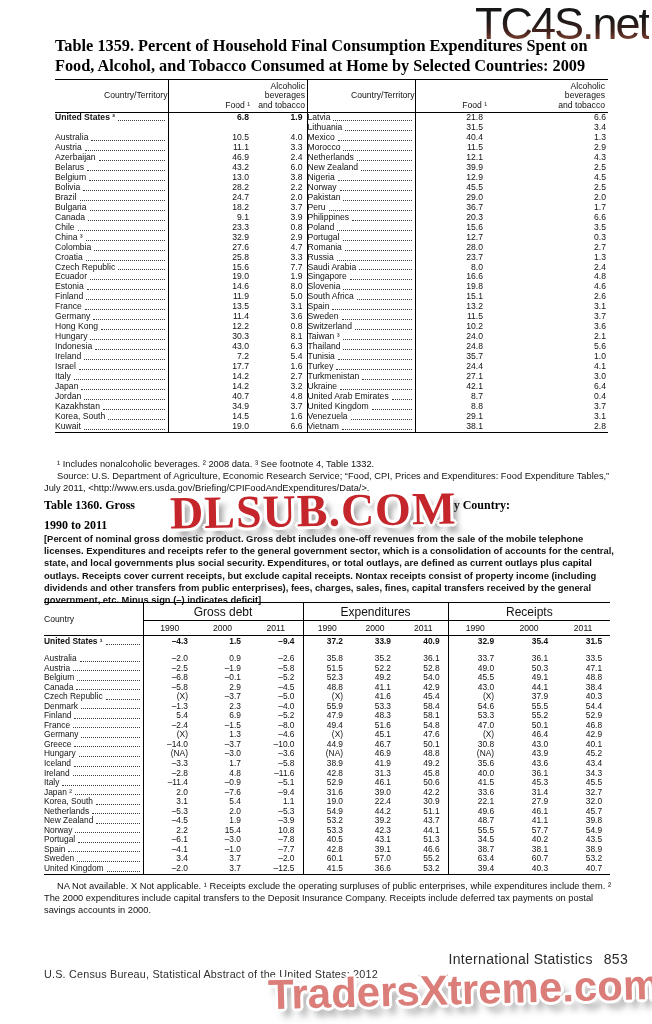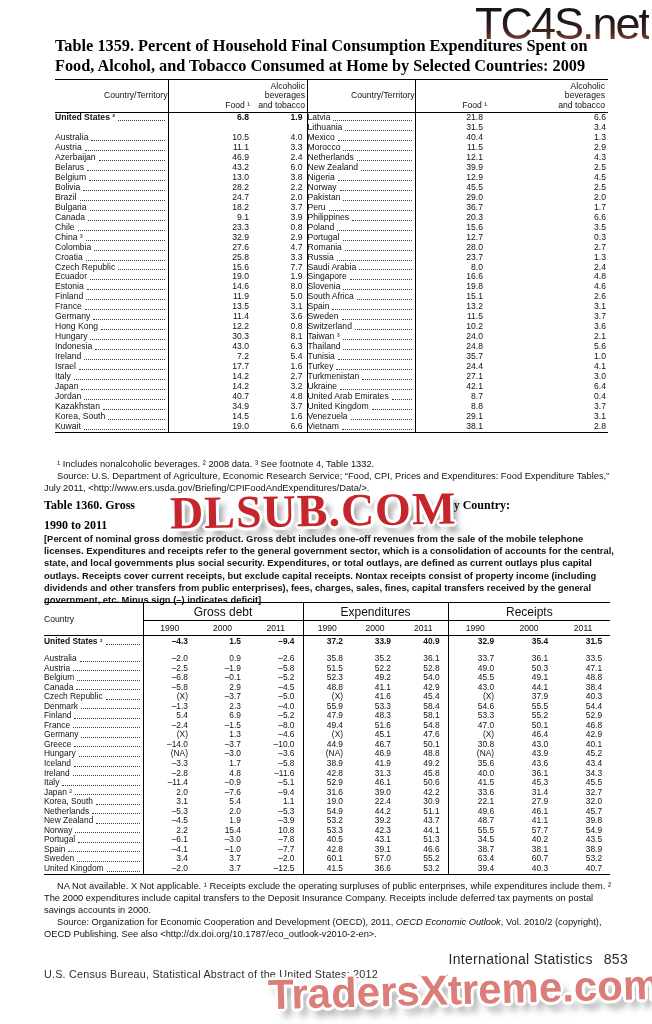--- a/index.html
+++ b/index.html
@@ -1160,21 +1160,20 @@
           <td class="num gdiv">53.2</td>
           <td class="num">39.4</td>
           <td class="num">40.3</td>
           <td class="num">40.7</td>
         </tr>
       </tbody>
   </table>
 
   <div class="fn60">
     <p>NA Not available. X Not applicable. ¹ Receipts exclude the operating surpluses of public enterprises, while expenditures include them. ² The 2000 expenditures include capital transfers to the Deposit Insurance Company. Receipts include deferred tax payments on postal savings accounts in 2000.</p>
-    <p><span>Source: Organization for Economic Cooperation and Development (OECD), 2011, </span><i>OECD Economic Outlook</i><span>, Vol. 2010/2 (copyright), OECD Publishing. See also &lt;http://dx.doi.org/10.1787/eco_outlook-v2010-2-en&gt;.</span></p>
   </div>
 
   <div class="footer-right">
     <span>International Statistics</span><span class="pg">853</span>
   </div>
   <div class="footer-left">U.S. Census Bureau, Statistical Abstract of the United States: 2012</div>
 
   <div class="wm-bot">TradersXtreme.com</div>
 
 </div>

